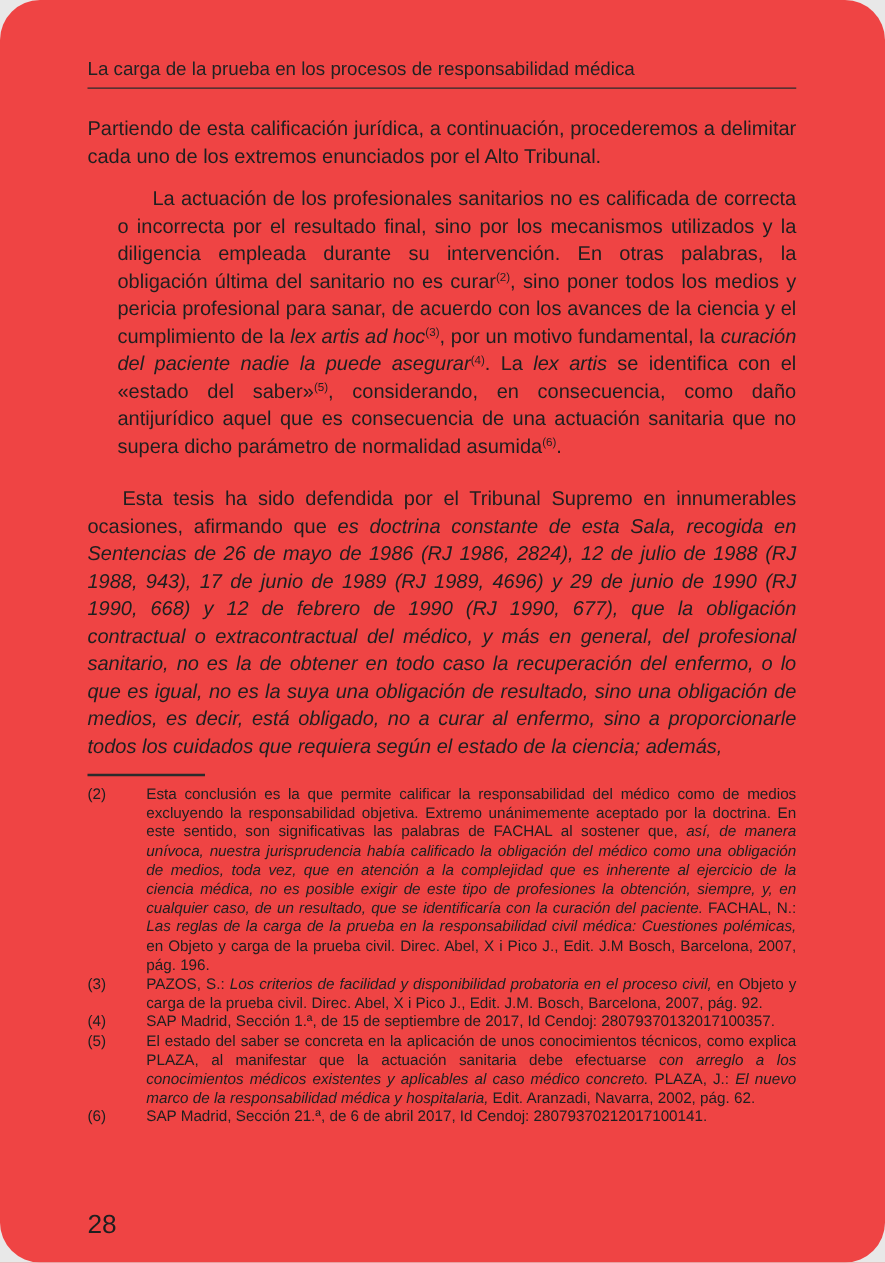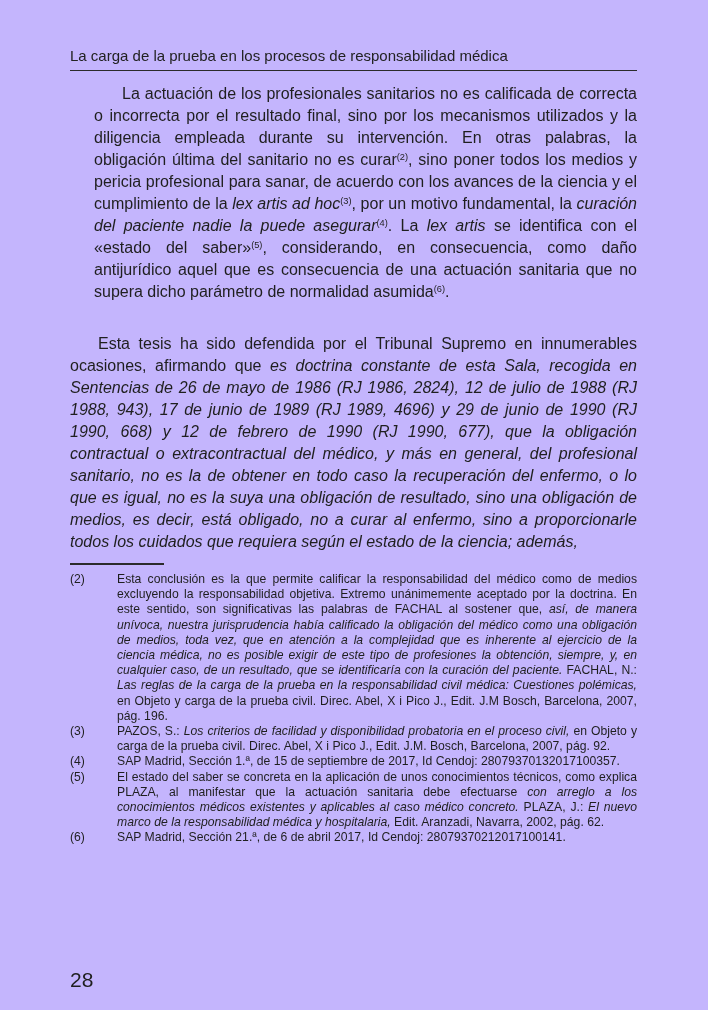--- a/index.html
+++ b/index.html
@@ -4,23 +4,24 @@
 <style>
   * { margin: 0; padding: 0; box-sizing: border-box; }
   html, body { background: #e8e8e8; }
   body { font-family: "Liberation Sans", "DejaVu Sans", sans-serif; }
 
   .page {
     position: relative;
     width: 708px;
     height: 1010px;
     margin: 0 auto;
-    background: #c4b5fd;
+    background: #ef4444;
     color: #1f1f1f;
     overflow: hidden;
+    border-radius: 32px;
   }
 
   .content {
     padding: 46px 71px 0 70px; 
   }
 
   
   .running-head {
     font-size: 15px;
     line-height: 19px;
@@ -47,21 +48,21 @@
     color: #1a1a1a;
   }
   h2 .h-num { margin-right: 13px; }
   .para {
     font-size: 16px;
     line-height: 22px;
     text-align: justify;
     text-indent: 28px;
   }
   .para-1 { margin-top: 12px; margin-left: 24px; }
-  .para-2 { margin-top: 30px; }
+  .para-2 { margin-top: 20px; }
 
   .it { font-style: italic; }
 
   sup.fnref {
     font-size: 0.58em;
     line-height: 0;
     vertical-align: baseline;
     position: relative;
     top: -0.55em;
   }
@@ -100,20 +101,21 @@
 
 <div class="page">
   <div class="content">
 
     <header>
       <div class="running-head">La carga de la prueba en los procesos de responsabilidad médica</div>
       <hr class="head-rule">
     </header>
 
     <main>
+      <p class="intro"><span>Partiendo de esta calificación jurídica, a continuación, procederemos a delimitar cada uno de los extremos enunciados por el Alto Tribunal.</span></p>
 
 
       <p class="para para-1"><span>La actuación de los profesionales sanitarios no es calificada de correcta o incorrecta por el resultado final, sino por los mecanismos utilizados y la diligencia empleada durante su intervención. En otras palabras, la obligación última del sanitario no es curar</span><sup class="fnref">(2)</sup><span>, sino poner todos los medios y pericia profesional para sanar, de acuerdo con los avances de la ciencia y el cumplimiento de la </span><span class="it">lex artis ad hoc</span><sup class="fnref">(3)</sup><span>, por un motivo fundamental, la </span><span class="it">curación del paciente nadie la puede asegurar</span><sup class="fnref">(4)</sup><span>. La </span><span class="it">lex artis</span><span> se identifica con el «estado del saber»</span><sup class="fnref">(5)</sup><span>, considerando, en consecuencia, como daño antijurídico aquel que es consecuencia de una actuación sanitaria que no supera dicho parámetro de normalidad asumida</span><sup class="fnref">(6)</sup><span>.</span></p>
 
       <p class="para para-2"><span>Esta tesis ha sido defendida por el Tribunal Supremo en innumerables ocasiones, afirmando que </span><span class="it">es doctrina constante de esta Sala, recogida en Sentencias de 26 de mayo de 1986 (RJ 1986, 2824), 12 de julio de 1988 (RJ 1988, 943), 17 de junio de 1989 (RJ 1989, 4696) y 29 de junio de 1990 (RJ 1990, 668) y 12 de febrero de 1990 (RJ 1990, 677), que la obligación contractual o extracontractual del médico, y más en general, del profesional sanitario, no es la de obtener en todo caso la recuperación del enfermo, o lo que es igual, no es la suya una obligación de resultado, sino una obligación de medios, es decir, está obligado, no a curar al enfermo, sino a proporcionarle todos los cuidados que requiera según el estado de la ciencia; además,</span></p>
     </main>
 
     <footer class="footnotes">
       <hr class="fn-rule">
 

